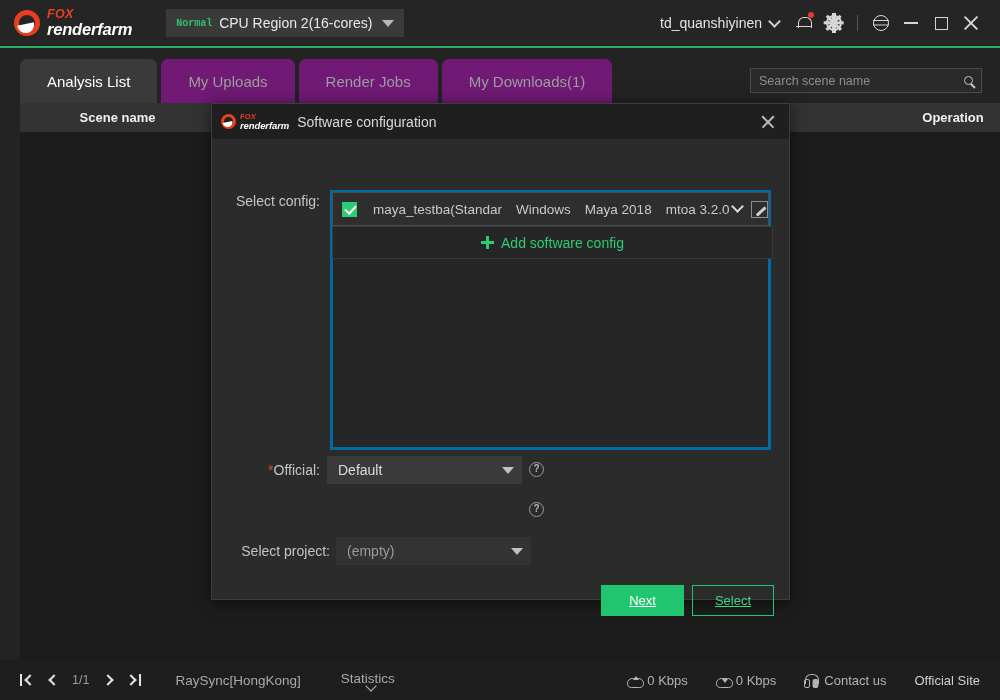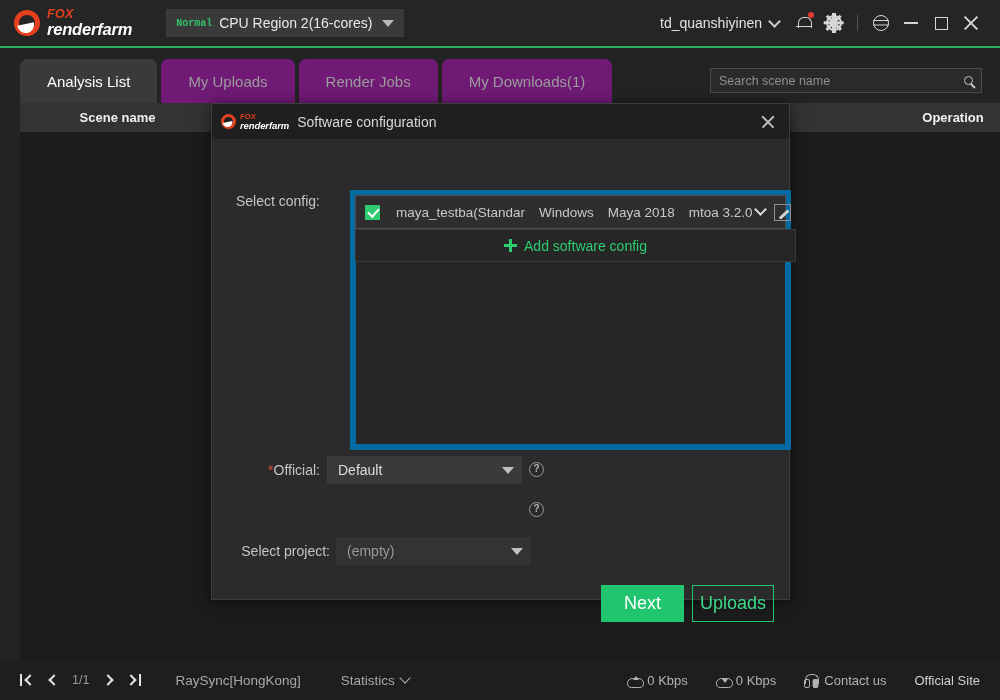--- a/index.html
+++ b/index.html
@@ -116,21 +116,21 @@
   }
   .tabs { position:absolute; left:20px; top:11px; display:flex; }
   .tab {
     height:44px; padding:0 27px; display:flex; align-items:center; justify-content:center;
     font-size:15px; color:#9c9c9c; background:#701a75;
     border-radius:7px 7px 0 0; margin-right:4px; cursor:pointer; white-space:nowrap;
   }
   .tab.active { background:#3a3a3a; color:#ffffff; }
 
   .searchbox {
-    position:absolute; right:18px; top:20px; width:272px; height:25px;
+    position:absolute; right:18px; top:20px; width:232px; height:25px;
     background:#2a2a2a; border:1px solid #4a4a4a; display:flex; align-items:center;
   }
   .searchbox input {
     flex:1; background:transparent; border:none; outline:none; color:#cfcfcf;
     font-size:12.5px; font-family:"Liberation Sans", sans-serif; padding:0 8px;
   }
   .searchbox input::placeholder { color:#8e8e8e; }
   .search-ic { width:26px; display:flex; align-items:center; justify-content:center; cursor:pointer; }
   .search-ic span{
     width:9px;height:9px;border:1.6px solid #c4c4c4;border-radius:50%; position:relative; display:block;
@@ -184,21 +184,21 @@
 
   .dlg-body { position:relative; height:461px; }
 
   .row-label {
     position:absolute; font-size:14px; color:#c4c4c4; text-align:right;
   }
   .req-star { color:#e04b3c; }
 
   .config-panel {
     position:absolute; left:118px; top:51px; width:441px; height:260px;
-    background:#262626; border:6px solid #0369a1;margin-left:20px;
+    background:#262626; border:3px solid #0369a1;
   }
   .config-row {
     height:34px; background:#2e2e2e; border:1px solid #4c4c4c;
     display:flex; align-items:center; padding:0 6px 0 9px; margin:-1px -1px 0 -1px;
     cursor:pointer;
   }
   .cbx {
     width:15px;height:15px;background:#2ecc71;position:relative;flex:none;cursor:pointer;
   }
   .cbx::after{
@@ -240,22 +240,22 @@
     width:0;height:0;border-left:6px solid transparent;border-right:6px solid transparent;
     border-top:7px solid #c0c0c0;
   }
   .help-ic {
     position:absolute; width:15px;height:15px;border-radius:50%;border:1.4px solid #9a9a9a;
     color:#b8b8b8; font-size:10px; font-weight:bold; text-align:center; line-height:12.5px;
     cursor:pointer;
   }
 
   .btn {
-    position:absolute; height:37px; display:flex; align-items:center; justify-content:center;
-    font-size:18px; cursor:pointer;
+    position:absolute; height:31px; display:flex; align-items:center; justify-content:center;
+    font-size:13px; cursor:pointer;text-decoration:underline;
   }
   .btn-next { background:#21c46f; color:#ffffff; }
   .btn-cancel { background:transparent; border:1px solid #21c46f; color:#3fd98a; }
 
   
   .statusbar {
     position:absolute; left:0; top:660px; width:1000px; height:40px; background:#1e1e1e;
     display:flex; align-items:center;
   }
   .pager { display:flex; align-items:center; margin-left:16px; gap:3px; }
@@ -263,21 +263,21 @@
     width:23px;height:24px;display:flex;align-items:center;justify-content:center;cursor:pointer;
     position:relative;
   }
   .arr { width:8px;height:8px;border-top:2px solid #e2e2e2;border-right:2px solid #e2e2e2; }
   .arr.left { transform:rotate(-135deg); }
   .arr.right{ transform:rotate(45deg); }
   .bar-l { position:absolute; left:4px; top:6px; width:2px;height:12px;background:#e2e2e2; }
   .bar-r { position:absolute; right:4px; top:6px; width:2px;height:12px;background:#e2e2e2; }
   .pg-num { color:#9b9b9b; font-size:12.5px; margin:0 4px; }
   .sb-link { color:#a9a9a9; font-size:13.5px; cursor:pointer; }
-  .sb-stats { display:flex; align-items:center; cursor:pointer; }
+  .sb-stats { display:flex; align-items:center; cursor:pointer;flex-direction:column; }
   .stats-chev {
     width:8px;height:8px;border-right:1.8px solid #b5b5b5;border-bottom:1.8px solid #b5b5b5;
     transform:rotate(45deg); margin:-4px 0 0 6px;
   }
   .sb-right { margin-left:auto; display:flex; align-items:center; padding-right:20px; }
   .rate { display:flex; align-items:center; color:#b3b3b3; font-size:13px; margin-left:28px; }
   .cloud {
     width:15px;height:11px; position:relative; margin-right:5px; flex:none;
   }
   .cloud::before{
@@ -437,21 +437,21 @@
       <div class="help-ic" style="left:317px; top:363px;">?</div>
 
       <div class="row-label" style="left:14px; top:404px; width:104px;">Select project:</div>
 
       <div class="sel" style="left:124px; top:398px; width:195px; height:28px; background:#333333;">
         <span class="sel-value muted">(empty)</span>
         <span class="sel-tri"></span>
       </div>
 
       <div class="btn btn-next" style="left:389px; top:446px; width:83px;">Next</div>
-      <div class="btn btn-cancel" style="left:480px; top:446px; width:82px;">Uploads</div>
+      <div class="btn btn-cancel" style="left:480px; top:446px; width:82px;">Select</div>
     </div>
   </div>
 
   <div class="statusbar">
 
     <div class="pager">
       <span class="pg-btn">
         <span class="bar-l"></span>
         <span class="arr left" style="margin-left:5px;"></span>
       </span>

